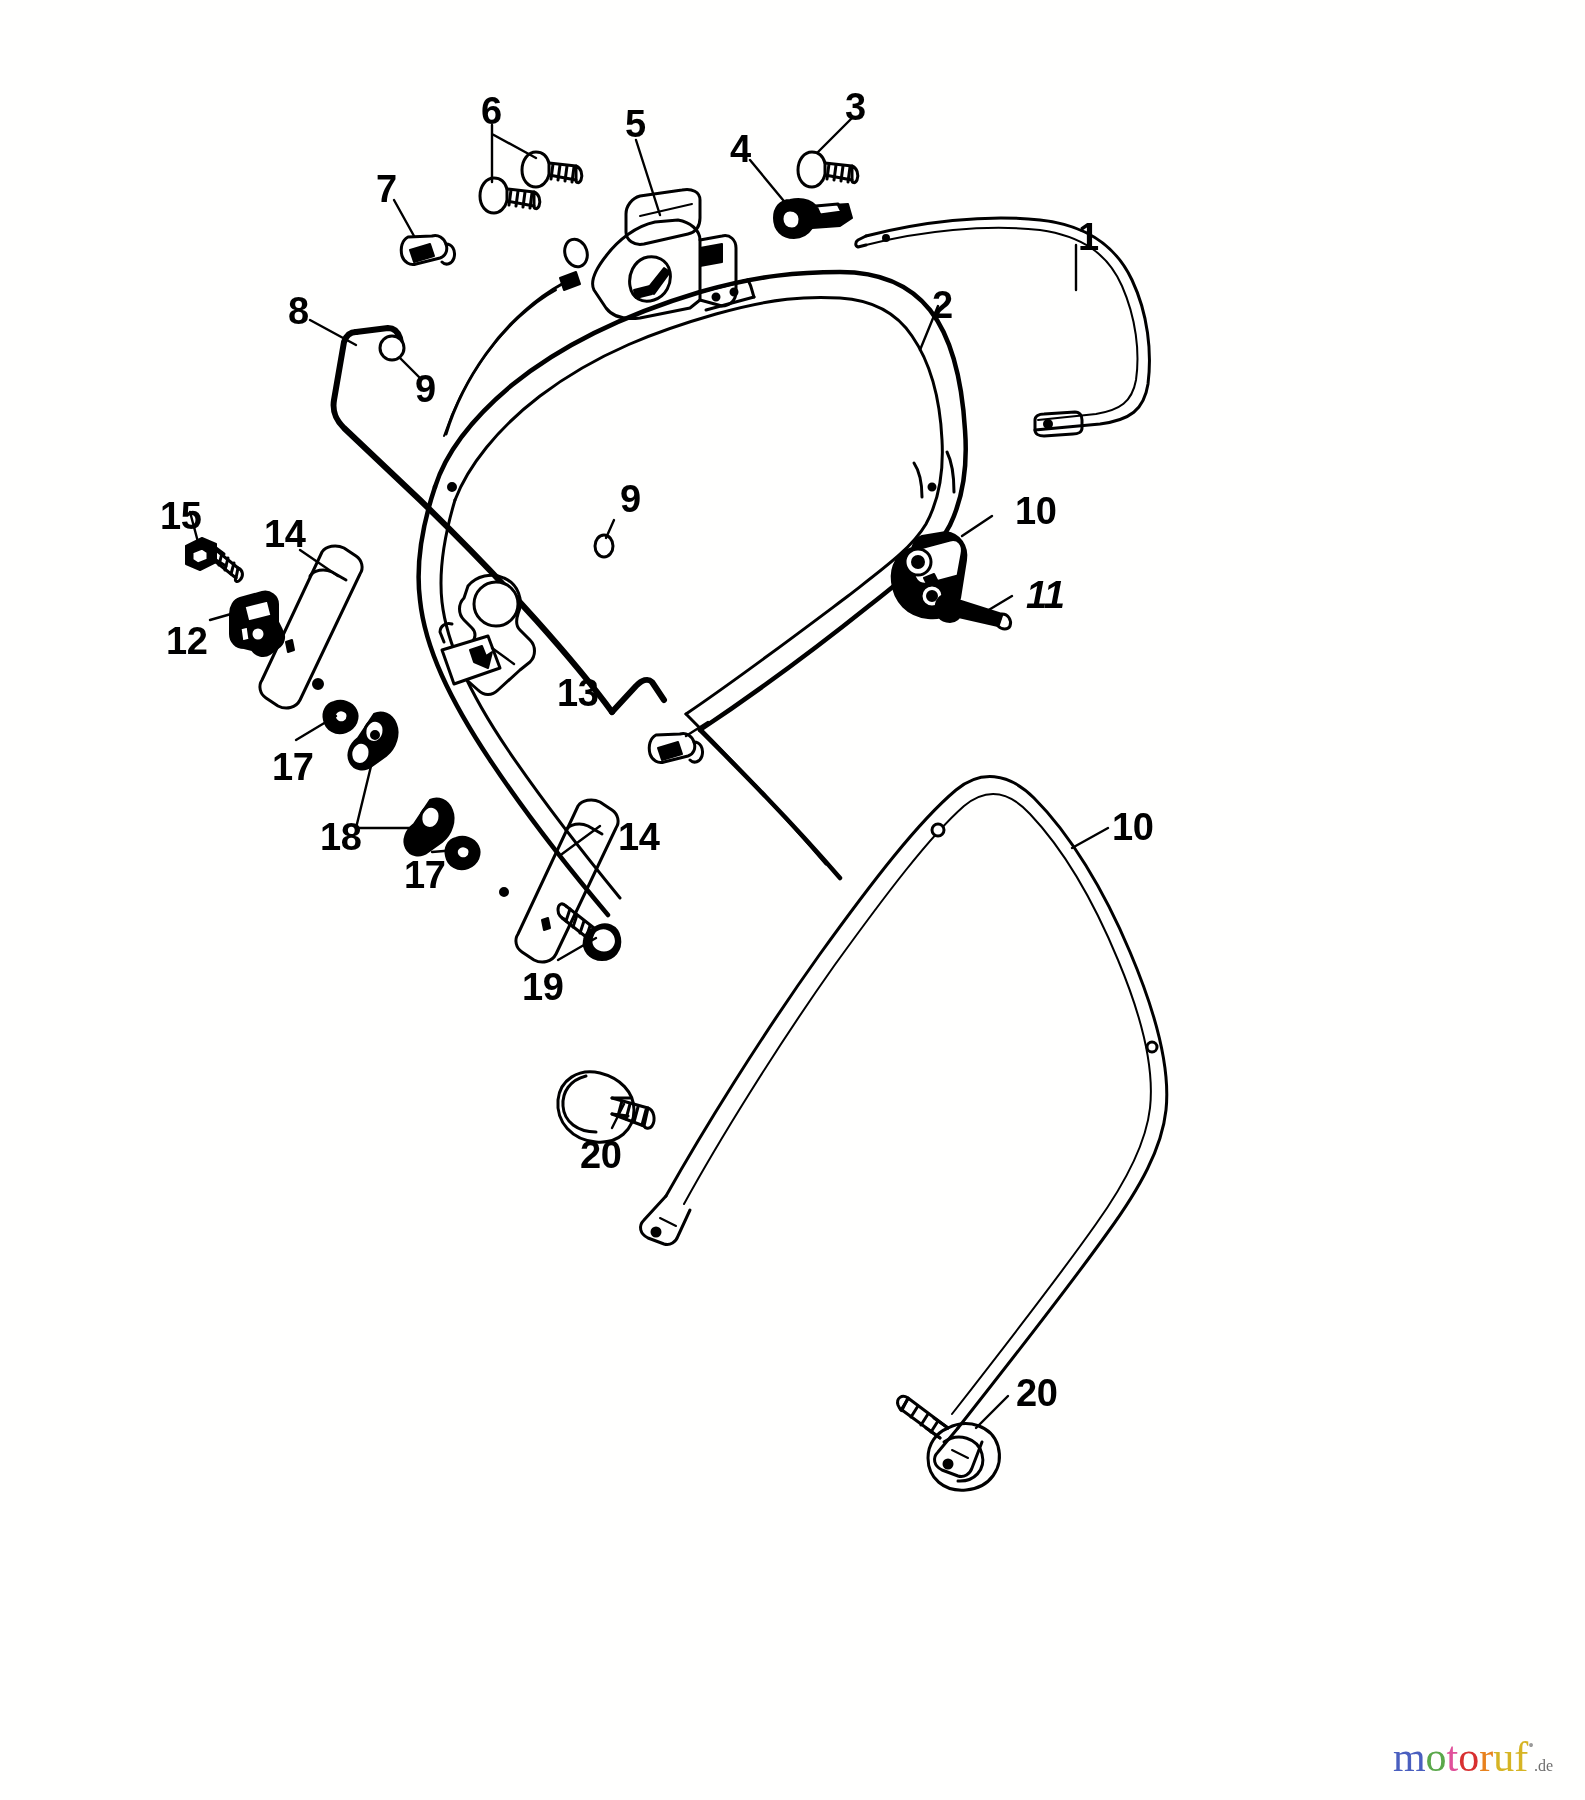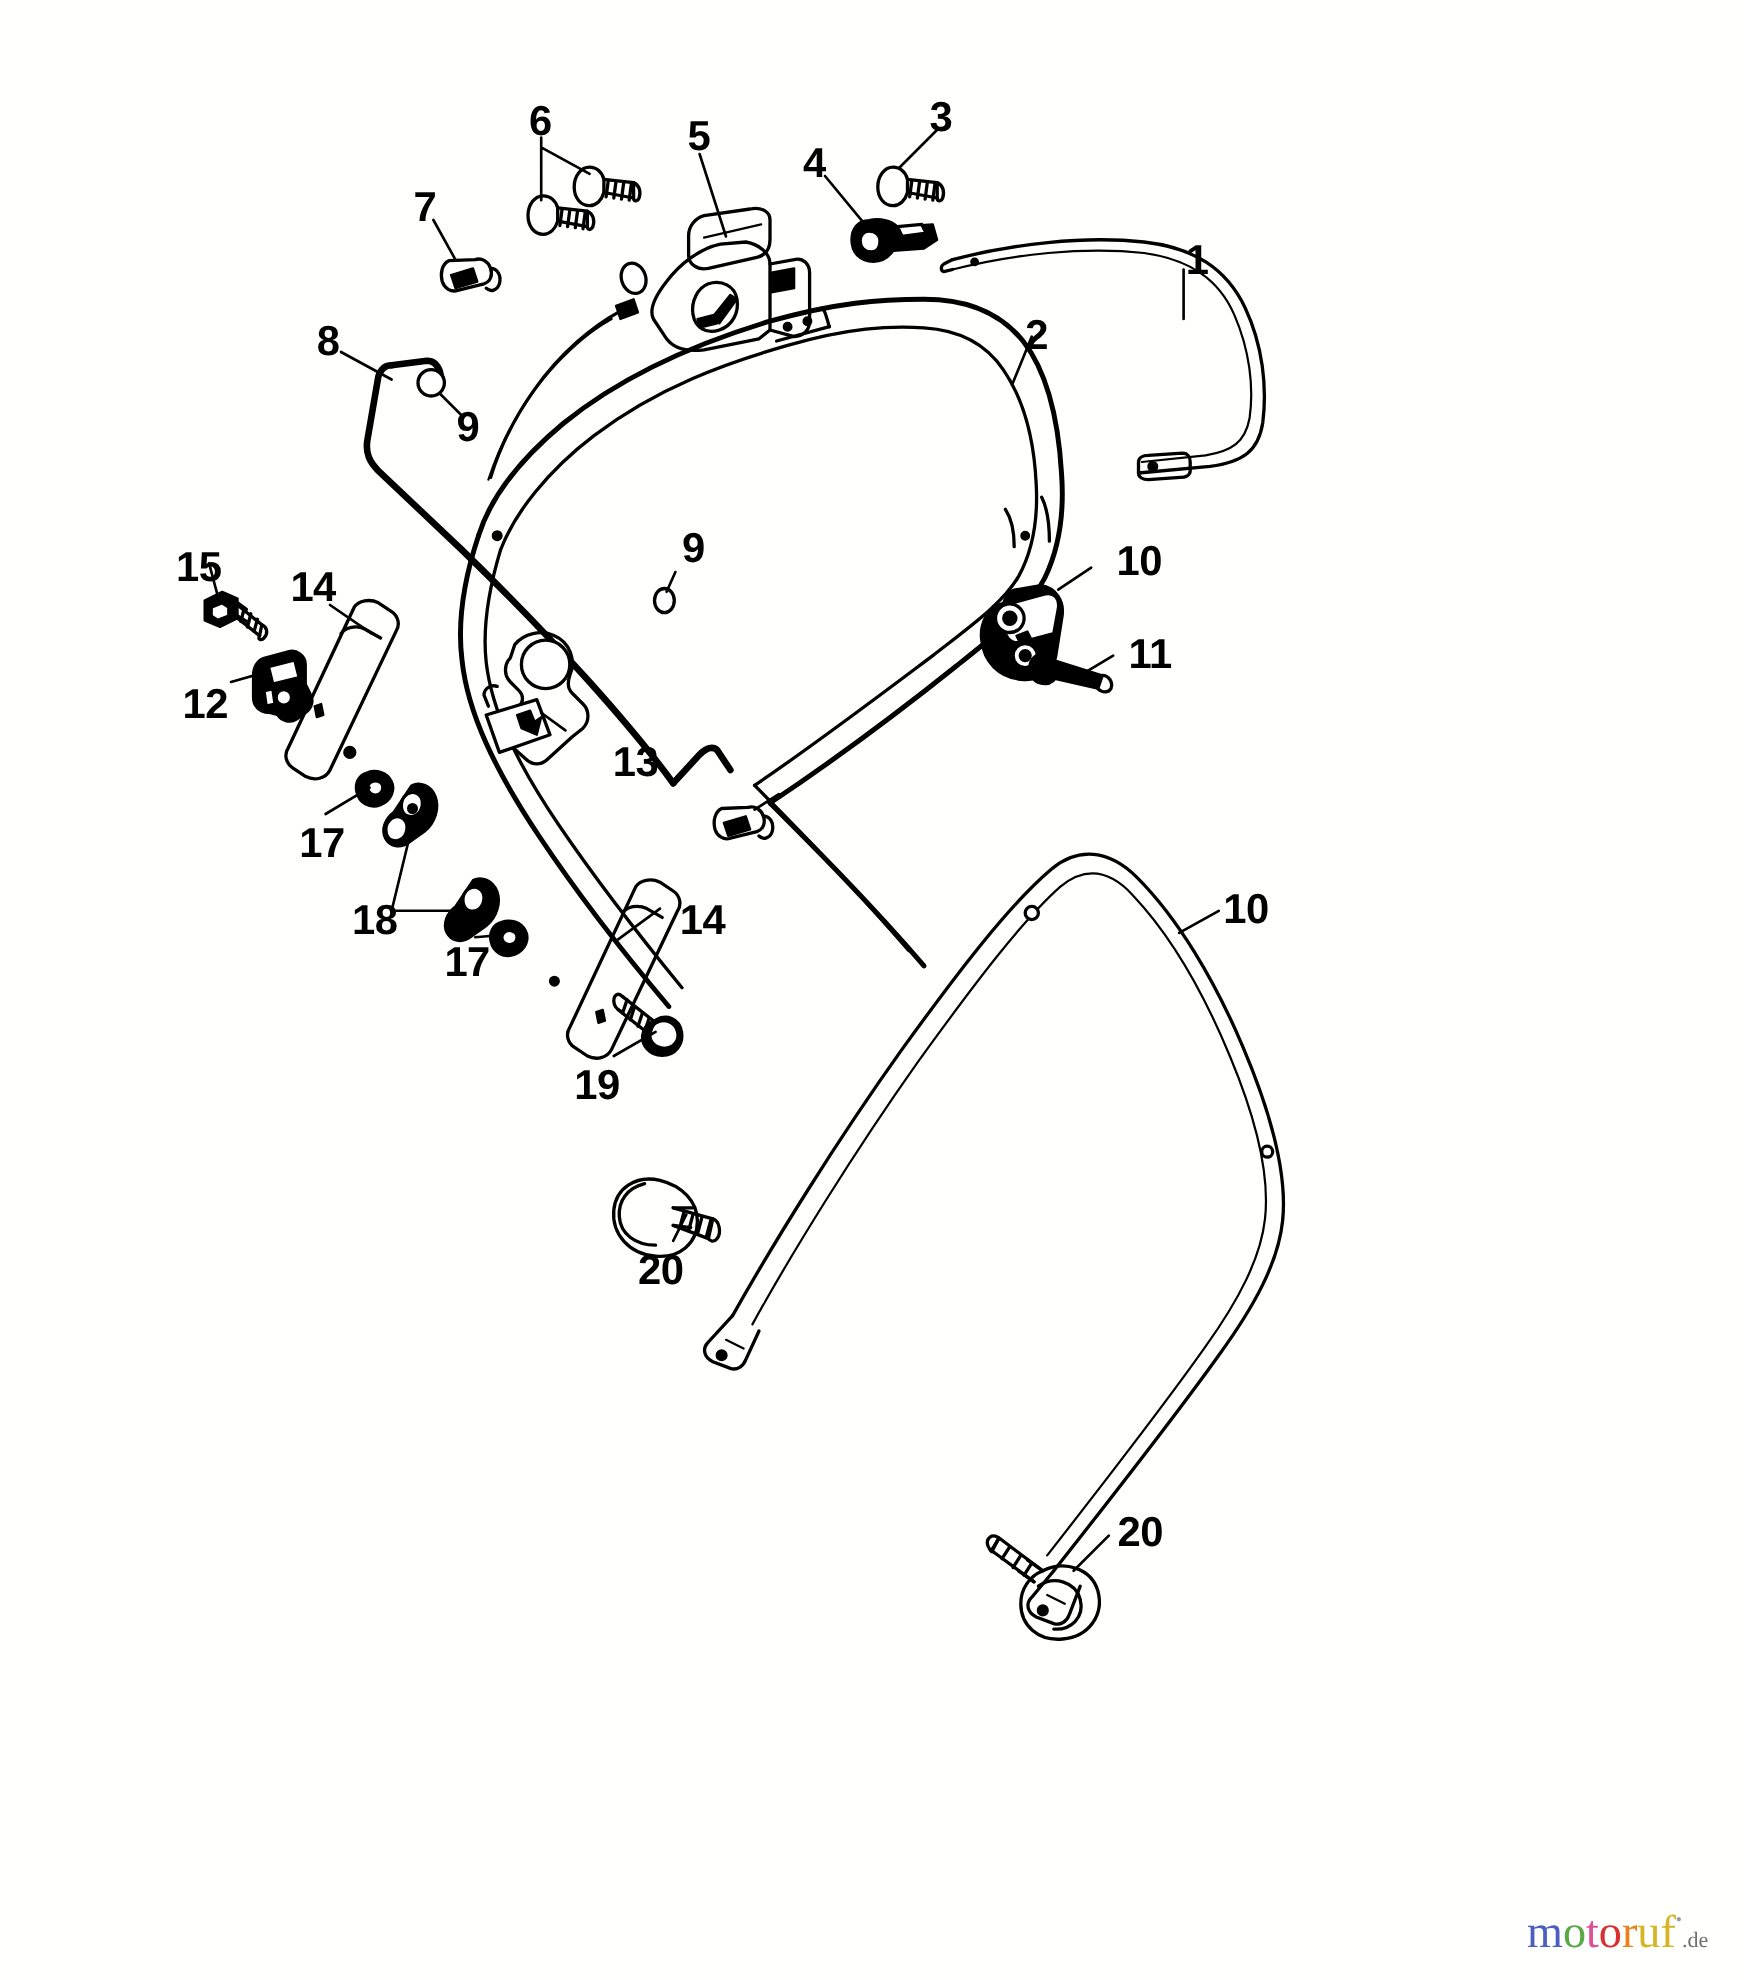--- a/index.html
+++ b/index.html
@@ -40,21 +40,21 @@
     position: absolute;
     right: 32px;
     bottom: 22px;
     font-family: "Liberation Serif", serif;
     font-size: 42px;
     line-height: 1;
     white-space: nowrap;
   }
   #watermark .wm-l { font-weight: normal; }
   #watermark .wm-de {
-    font-size: 20px;
+    font-size: 16px;
     color: #6f6f6f;
     vertical-align: baseline;
     letter-spacing: 0px;
   }
   #watermark .wm-dot {
     position: relative;
     top: -20px;
     font-size: 16px;
     color: #9a9a9a;
   }
@@ -417,21 +417,21 @@
   <div class="callout" style="left:932px;top:286px;">2</div>
   <div class="callout" style="left:845px;top:88px;">3</div>
   <div class="callout" style="left:730px;top:130px;">4</div>
   <div class="callout" style="left:625px;top:105px;">5</div>
   <div class="callout" style="left:481px;top:92px;">6</div>
   <div class="callout" style="left:376px;top:170px;">7</div>
   <div class="callout" style="left:288px;top:292px;">8</div>
   <div class="callout" style="left:415px;top:370px;">9</div>
   <div class="callout" style="left:620px;top:480px;">9</div>
   <div class="callout" style="left:1003px;top:492px;margin-left:12px;">10</div>
-  <div class="callout" style="left:1026px;top:576px;">11</div>
+  <div class="callout" style="left:1026px;top:576px;font-style:italic;">11</div>
   <div class="callout" style="left:1112px;top:808px;">10</div>
   <div class="callout" style="left:513px;top:674px;margin-left:44px;">13</div>
   <div class="callout" style="left:264px;top:515px;">14</div>
   <div class="callout" style="left:618px;top:818px;">14</div>
   <div class="callout" style="left:160px;top:497px;">15</div>
   <div class="callout" style="left:166px;top:622px;">12</div>
   <div class="callout" style="left:272px;top:748px;">17</div>
   <div class="callout" style="left:404px;top:856px;">17</div>
   <div class="callout" style="left:320px;top:818px;">18</div>
   <div class="callout" style="left:522px;top:968px;">19</div>

